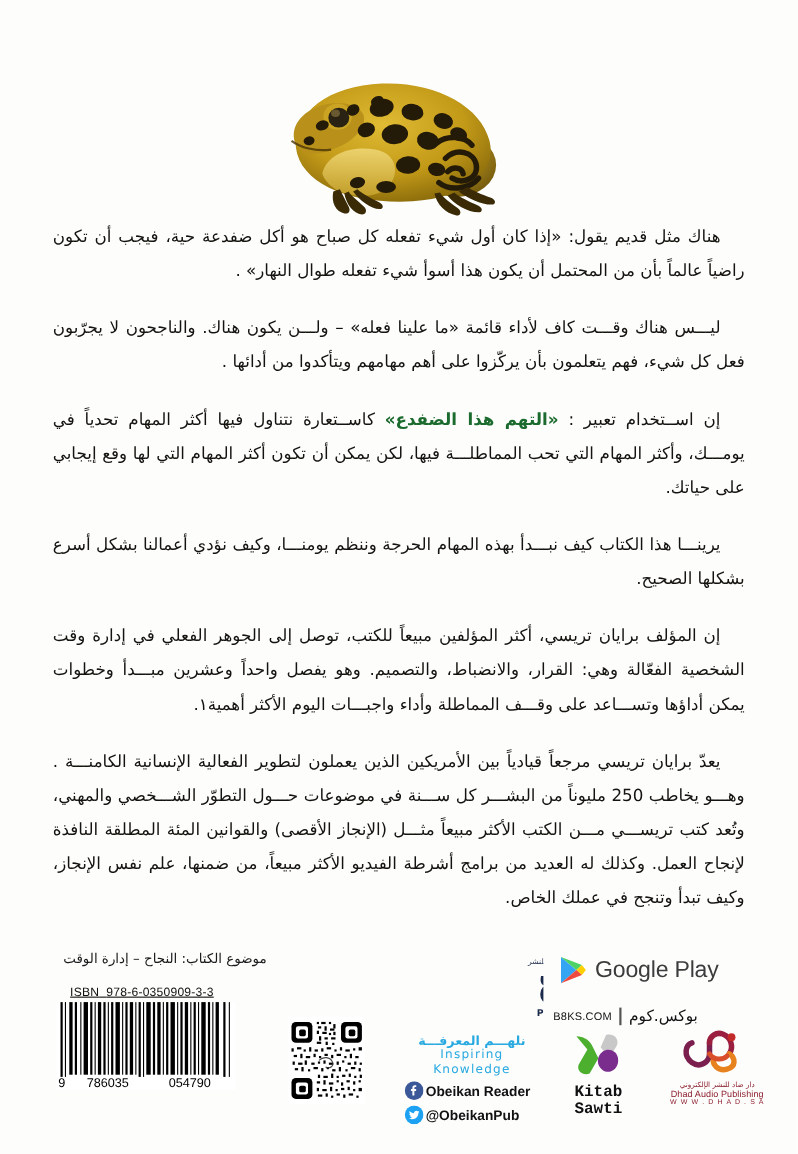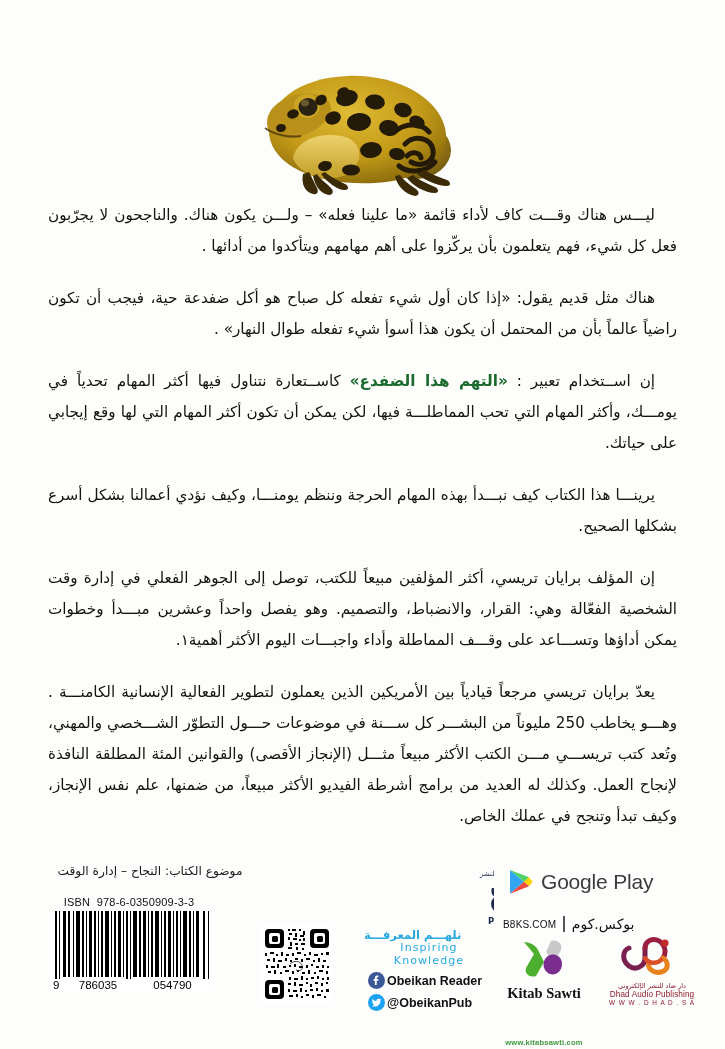--- a/index.html
+++ b/index.html
@@ -89,20 +89,21 @@
   }
   .isbn-text {
     direction: ltr;
     text-align: center;
     font-family: "Liberation Sans", sans-serif;
     font-size: 11px;
     color: #111;
     letter-spacing: 0.2px;
     margin-bottom: 3px;
     white-space: nowrap;
+    text-decoration: underline;
   }
   .barcode-box {
     position: relative;
     height: 78px;
     width: 162px;
   }
   .barcode-svg { display: block; }
   .barcode-digits {
     position: absolute;
     bottom: -2px;
@@ -131,25 +132,25 @@
   
   .obeikan {
     position: absolute;
     top: 8px;
     left: 364px;
     width: 130px;
   }
   .obeikan-logo-svg { display: block; }
   .tagline-ar {
     direction: rtl;
-    text-align: left;
+    text-align: center;
     color: #28a9e0;
     font-size: 11.5px;
     letter-spacing: 1.5px;
-    margin-top: 0;
+    margin-top: 11px;
     font-weight: bold;
   }
   .tagline-en {
     direction: ltr;
     text-align: center;
     color: #28a9e0;
     font-size: 11px;
     letter-spacing: 1.1px;
     margin-top: -1px;
   }
@@ -220,21 +221,21 @@
   
   .kitab {
     position: absolute;
     top: 80px;
     left: 500px;
     width: 88px;
     text-align: center;
     direction: ltr;
   }
   .kitab-name {
-    font-family: Liberation Serif, serif;
+    font-family: Liberation Mono, monospace;
     font-size: 14.5px;
     font-weight: bold;
     color: #111;
     margin-top: 1px;
   }
   .kitab-url {
     font-family: "Liberation Sans", sans-serif;
     font-size: 7.6px;
     font-weight: bold;
     color: #3f9a3f;
@@ -341,22 +342,22 @@
 
       <g fill="#3a2a06">
         <path d="M140 114 C142 124 150 132 160 134 C164 134 165 130 161 127 C154 122 148 118 145 113 Z"></path>
         <path d="M152 116 C158 124 170 131 180 131 C184 131 184 127 180 125 C171 121 162 117 158 113 Z"></path>
         <path d="M162 112 C170 118 182 124 192 124 C196 124 196 120 192 118 C183 115 174 111 170 108 Z"></path>
       </g>
     </svg>
   </div>
 
   <div class="copy">
+    <p class="para">هناك مثل قديم يقول: «إذا كان أول شيء تفعله كل صباح هو أكل ضفدعة حية، فيجب أن تكون راضياً عالماً بأن من المحتمل أن يكون هذا أسوأ شيء تفعله طوال النهار» .</p>
     <p class="para">ليـــس هناك وقـــت كاف لأداء قائمة «ما علينا فعله» – ولـــن يكون هناك. والناجحون لا يجرّبون فعل كل شيء، فهم يتعلمون بأن يركّزوا على أهم مهامهم ويتأكدوا من أدائها .</p>
-    <p class="para">هناك مثل قديم يقول: «إذا كان أول شيء تفعله كل صباح هو أكل ضفدعة حية، فيجب أن تكون راضياً عالماً بأن من المحتمل أن يكون هذا أسوأ شيء تفعله طوال النهار» .</p>
     <p class="para"><span>إن اســتخدام تعبير : </span><span class="hl-green">«التهم هذا الضفدع»</span><span> كاســتعارة نتناول فيها أكثر المهام تحدياً في يومـــك، وأكثر المهام التي تحب المماطلـــة فيها، لكن يمكن أن تكون أكثر المهام التي لها وقع إيجابي على حياتك.</span></p>
     <p class="para">يرينـــا هذا الكتاب كيف نبـــدأ بهذه المهام الحرجة وننظم يومنـــا، وكيف نؤدي أعمالنا بشكل أسرع بشكلها الصحيح.</p>
     <p class="para">إن المؤلف برايان تريسي، أكثر المؤلفين مبيعاً للكتب، توصل إلى الجوهر الفعلي في إدارة وقت الشخصية الفعّالة وهي: القرار، والانضباط، والتصميم. وهو يفصل واحداً وعشرين مبـــدأ وخطوات يمكن أداؤها وتســـاعد على وقـــف المماطلة وأداء واجبـــات اليوم الأكثر أهمية١.</p>
     <p class="para">يعدّ برايان تريسي مرجعاً قيادياً بين الأمريكين الذين يعملون لتطوير الفعالية الإنسانية الكامنـــة . وهـــو يخاطب 250 مليوناً من البشـــر كل ســـنة في موضوعات حـــول التطوّر الشـــخصي والمهني، وتُعد كتب تريســـي مـــن الكتب الأكثر مبيعاً مثـــل (الإنجاز الأقصى) والقوانين المئة المطلقة النافذة لإنجاح العمل. وكذلك له العديد من برامج أشرطة الفيديو الأكثر مبيعاً، من ضمنها، علم نفس الإنجاز، وكيف تبدأ وتنجح في عملك الخاص.</p>
   </div>
 
   <div class="footer">
 
     <div class="subject-line">موضوع الكتاب: النجاح – إدارة الوقت</div>
 

